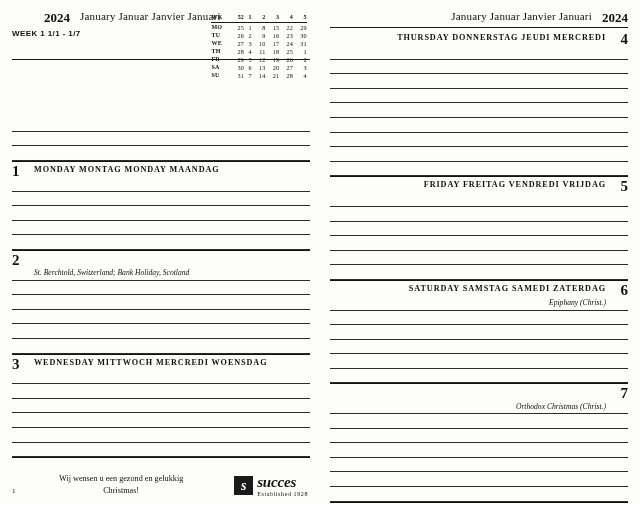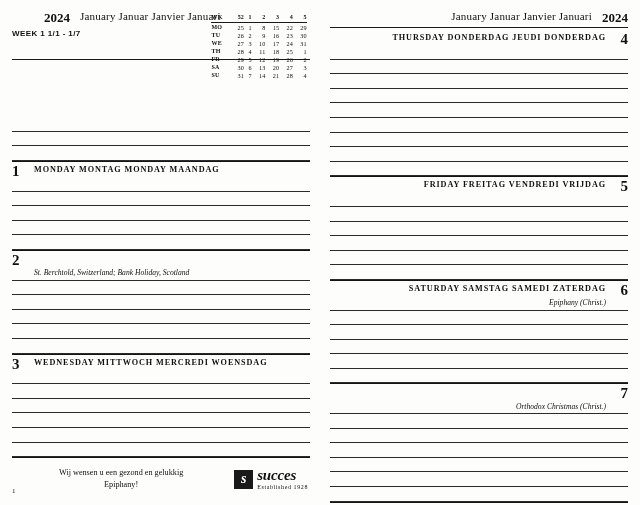--- a/index.html
+++ b/index.html
@@ -160,21 +160,21 @@
   }
   .day-left .holiday { padding-left: 22px; }
   .day-right .holiday { padding-right: 22px; justify-content: flex-end; }
 
   
   .footer {
     position: relative;
     border-top: 1.3px solid #141414;
     height: 44px;
     display: flex;
-    align-items: center;
+    align-items: flex-end;
     margin-top: 0px;
     padding-top: 3px;
   }
   .footer-pagenum {
     position: absolute;
     bottom: 2px;
     font-size: 7px;
     font-family: "Liberation Serif", serif;
   }
   .page-left .footer-pagenum { left: 0px; }
@@ -374,21 +374,21 @@
         <div class="line"></div>
         <div class="line"></div>
         <div class="line"></div>
         <div class="line"></div>
       </div>
     </div>
 
     <div class="footer">
       <div class="wish">
         <span>Wij wensen u een gezond en gelukkig</span>
-        <span class="l2">Epiphany!</span>
+        <span class="l2">Christmas!</span>
       </div>
       <div class="brand">
         <div class="brand-mark">
           <span>s</span>
         </div>
         <div class="brand-text">
           <div class="brand-name">succes</div>
           <div class="brand-tag">Established 1928</div>
         </div>
       </div>
@@ -403,21 +403,21 @@
       <div class="year">2024</div>
     </div>
     <div style="height:11px;"></div>
     <div class="rule-top"></div>
 
     <div class="days">
 
       <div class="day-block day-right">
         <div class="day-head" style="border-top:none;">
           <div class="daynum">4</div>
-          <div class="dayname">THURSDAY  DONDERDAG  JEUDI  DONDERDAG</div>
+          <div class="dayname">THURSDAY  DONNERSTAG  JEUDI  MERCREDI</div>
         </div>
         <div class="line"></div>
         <div class="line"></div>
         <div class="line"></div>
         <div class="line"></div>
         <div class="line"></div>
         <div class="line"></div>
         <div class="line"></div>
         <div class="line"></div>
         <div class="line"></div>

